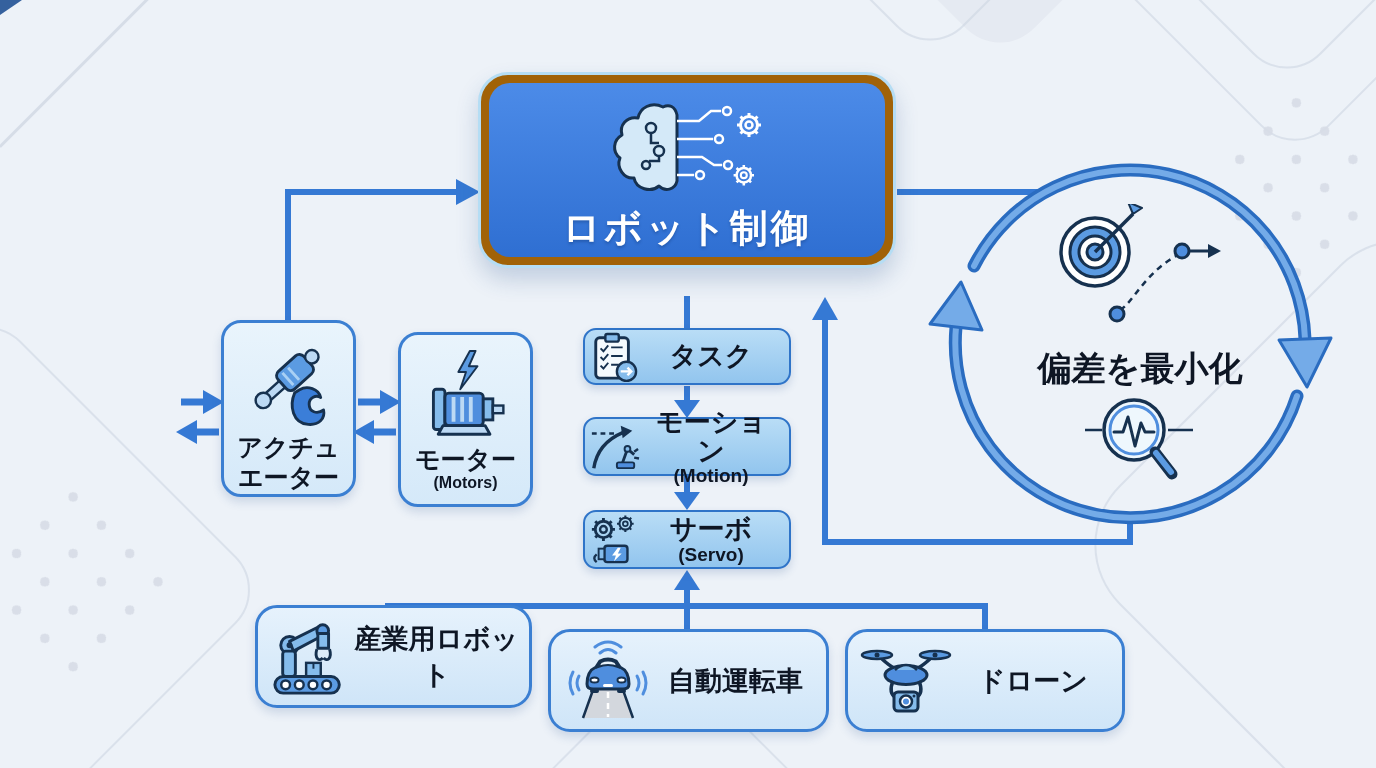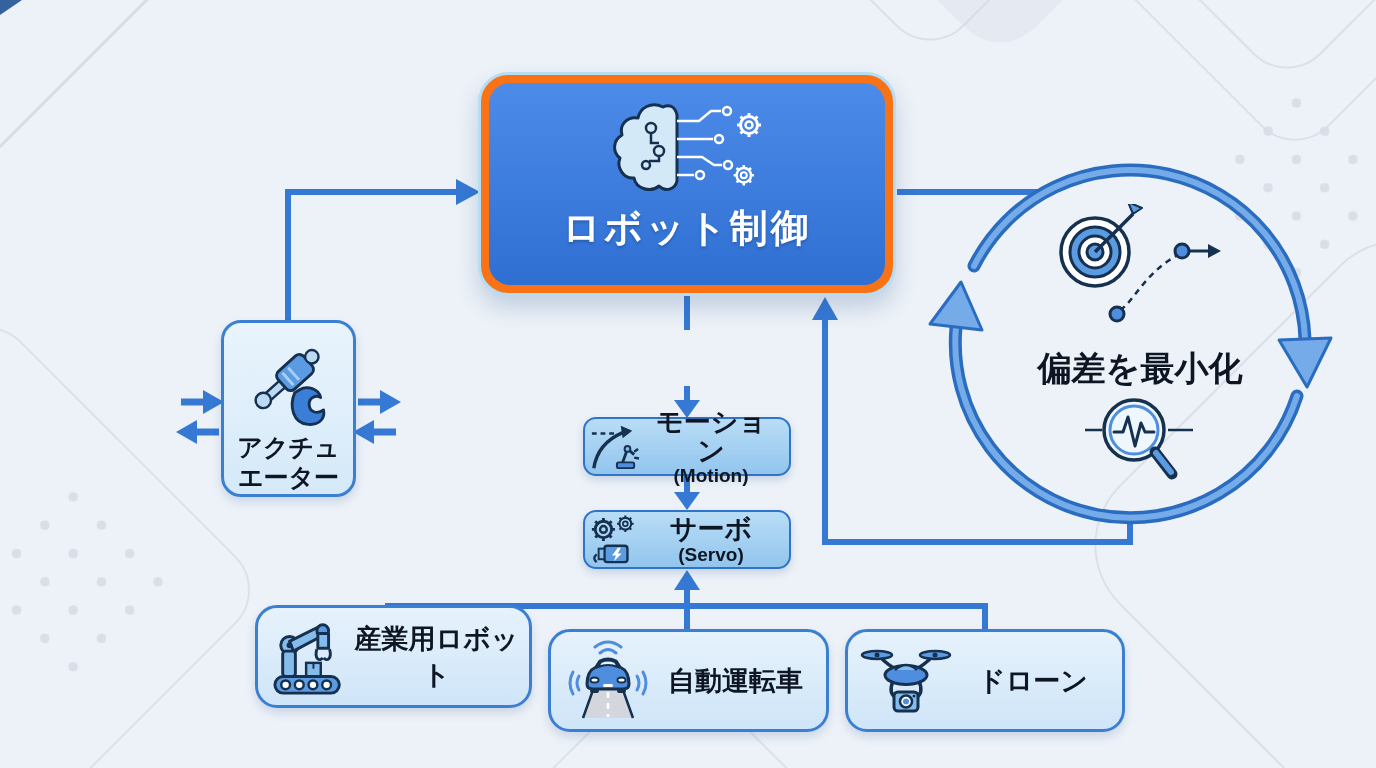--- a/index.html
+++ b/index.html
@@ -26,22 +26,22 @@
   
   .jp{font-weight:bold;color:#0e1624;}
   
   .badge{position:absolute;left:0;top:30px;width:332px;height:53px;z-index:3;
     background:linear-gradient(180deg,#4788e6,#2f6fd4);
     border-radius:0 16px 16px 0;display:flex;align-items:center;padding-left:34px;
     box-shadow:0 6px 12px rgba(40,80,150,.25);}
   .badge span{color:#fff;font-weight:bold;font-size:29px;letter-spacing:1px;
     text-shadow:0 1px 2px rgba(10,40,90,.35);}
   
-  .controller{position:absolute;left:478px;top:72px;width:418px;height:224px;z-index:3;
-    background:#f97316;border:3px solid #b5ddf4;border-radius:30px;
+  .controller{position:absolute;left:478px;top:72px;width:418px;height:196px;z-index:3;
+    background:#a16207;border:3px solid #b5ddf4;border-radius:30px;
     box-shadow:0 12px 22px rgba(40,80,140,.22);}
   .controller-inner{position:absolute;inset:8px;border-radius:21px;
     background:linear-gradient(180deg,#4c8be8,#2f6fd2);
     display:flex;flex-direction:column;align-items:center;justify-content:flex-start;
     padding-top:14px;}
   .controller-label{color:#fff;font-weight:bold;font-size:38px;letter-spacing:3px;
     margin-top:2px;text-shadow:0 2px 3px rgba(10,40,90,.3);}
   
   .io-box{position:absolute;z-index:3;border:3px solid #3b7fd2;border-radius:20px;
     background:linear-gradient(180deg,#e9f4fc,#d5e9f9);
@@ -194,21 +194,53 @@
         <rect x="40" y="30" width="36" height="25" rx="6" fill="#5b9be2" stroke="#16314f" stroke-width="3"></rect>
         <path d="M48,34 V51 M56,34 V51" stroke="#a9d0f4" stroke-width="3"></path>
         <circle cx="82" cy="42" r="7" fill="#bcd9f4" stroke="#16314f" stroke-width="2.5"></circle>
       </g>
       <path d="M56,58 C50,72 54,90 70,91 C81,92 88,85 86,76 C79,81 71,78 71,70 C71,63 78,60 83,63 C81,54 69,50 61,55 Z" fill="#3b7ed8" stroke="#16314f" stroke-width="3" stroke-linejoin="round"></path>
     </svg>
     <div class="io-label jp">アクチュ
 エーター</div>
   </div>
 
-
+  <div class="io-box" style="left:398px;top:332px;width:135px;height:175px">
+    <svg class="io-icon" width="98" height="92" viewBox="0 0 100 96">
+      <polygon points="54,2 42,24 50,24 44,42 62,18 53,18 60,2" fill="#5b9be2" stroke="#16314f" stroke-width="2" stroke-linejoin="round"></polygon>
+      <rect x="16" y="42" width="12" height="42" rx="3" fill="#85bcec" stroke="#16314f" stroke-width="3"></rect>
+      <rect x="28" y="46" width="40" height="34" rx="4" fill="#4f8ede" stroke="#16314f" stroke-width="3"></rect>
+      <path d="M37,50 V76 M46,50 V76 M55,50 V76" stroke="#bcd9f4" stroke-width="4"></path>
+      <rect x="68" y="52" width="10" height="22" fill="#85bcec" stroke="#16314f" stroke-width="3"></rect>
+      <rect x="78" y="59" width="11" height="8" fill="#bcd9f4" stroke="#16314f" stroke-width="2.5"></rect>
+      <path d="M26,80 H70 L75,89 H21 Z" fill="#bcd9f4" stroke="#16314f" stroke-width="3" stroke-linejoin="round"></path>
+    </svg>
+    <div class="io-label jp" style="padding-bottom:2px">モーター</div>
+    <div class="io-sub jp">(Motors)</div>
+  </div>
+
+  <div class="stage-box" style="left:583px;top:328px;height:57px">
+    <div class="stage-icon">
+      <svg width="48" height="50" viewBox="0 0 50 52">
+        <rect x="6" y="6" width="34" height="42" rx="4" fill="#f4fafe" stroke="#16314f" stroke-width="3"></rect>
+        <rect x="16" y="2" width="14" height="8" rx="2" fill="#85bcec" stroke="#16314f" stroke-width="2.5"></rect>
+        <g stroke="#16314f" stroke-width="2" fill="none">
+          <path d="M11,17 l3,3 l5,-6 M22,16 H34"></path>
+          <path d="M11,26 l3,3 l5,-6 M22,25 H34"></path>
+          <path d="M11,35 l3,3 l5,-6 M22,34 H30"></path>
+        </g>
+        <circle cx="38" cy="41" r="10" fill="#85bcec" stroke="#16314f" stroke-width="2.5"></circle>
+        <path d="M32,41 H42 M39,37 l4,4 l-4,4" stroke="#fff" stroke-width="2.5" fill="none"></path>
+      </svg>
+    </div>
+    <div class="stage-text">
+      <div class="stage-label jp">タスク</div>
+
+    </div>
+  </div>
 
   <div class="stage-box" style="left:583px;top:417px;height:59px">
     <div class="stage-icon">
       <svg width="52" height="50" viewBox="0 0 54 52">
         <path d="M4,12 H30" stroke="#16314f" stroke-width="2.5" stroke-dasharray="5 4" fill="none"></path>
         <path d="M6,48 Q10,22 36,11" stroke="#16314f" stroke-width="3.5" fill="none"></path>
         <polygon points="34,4 46,9 36,17" fill="#16314f"></polygon>
         <g>
           <rect x="30" y="42" width="18" height="6" rx="2" fill="#4f8ede" stroke="#16314f" stroke-width="2"></rect>
           <path d="M36,42 L41,28 L48,34" stroke="#16314f" stroke-width="3" fill="none"></path>

